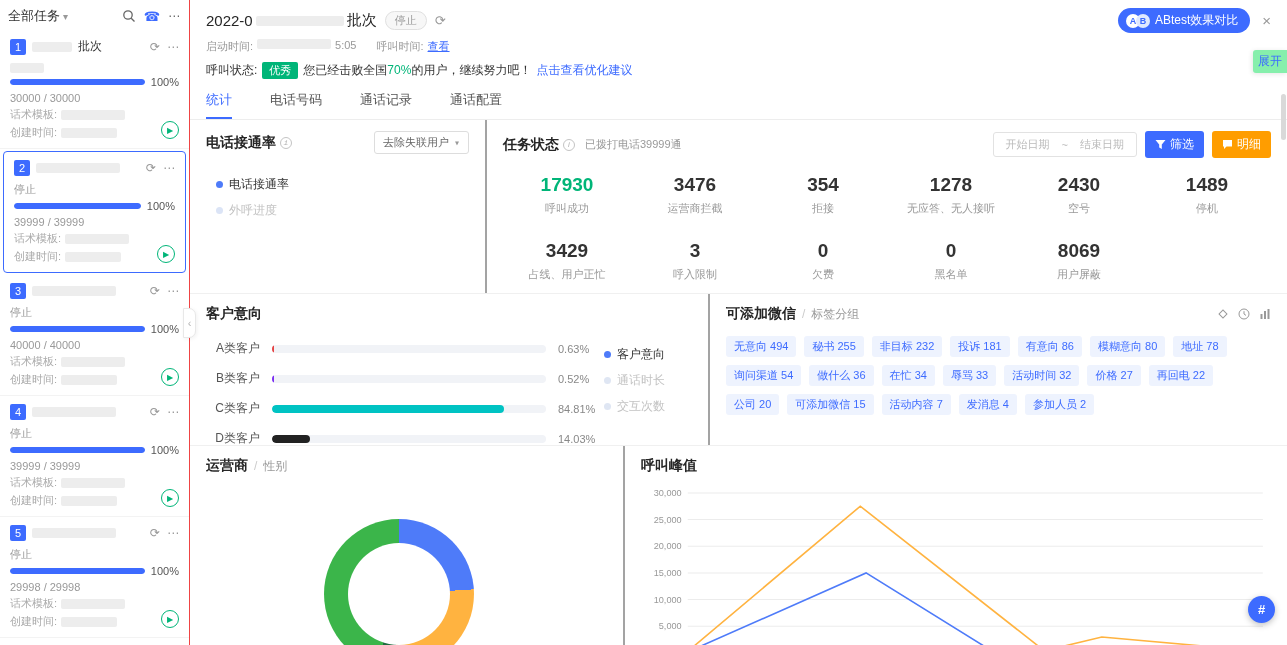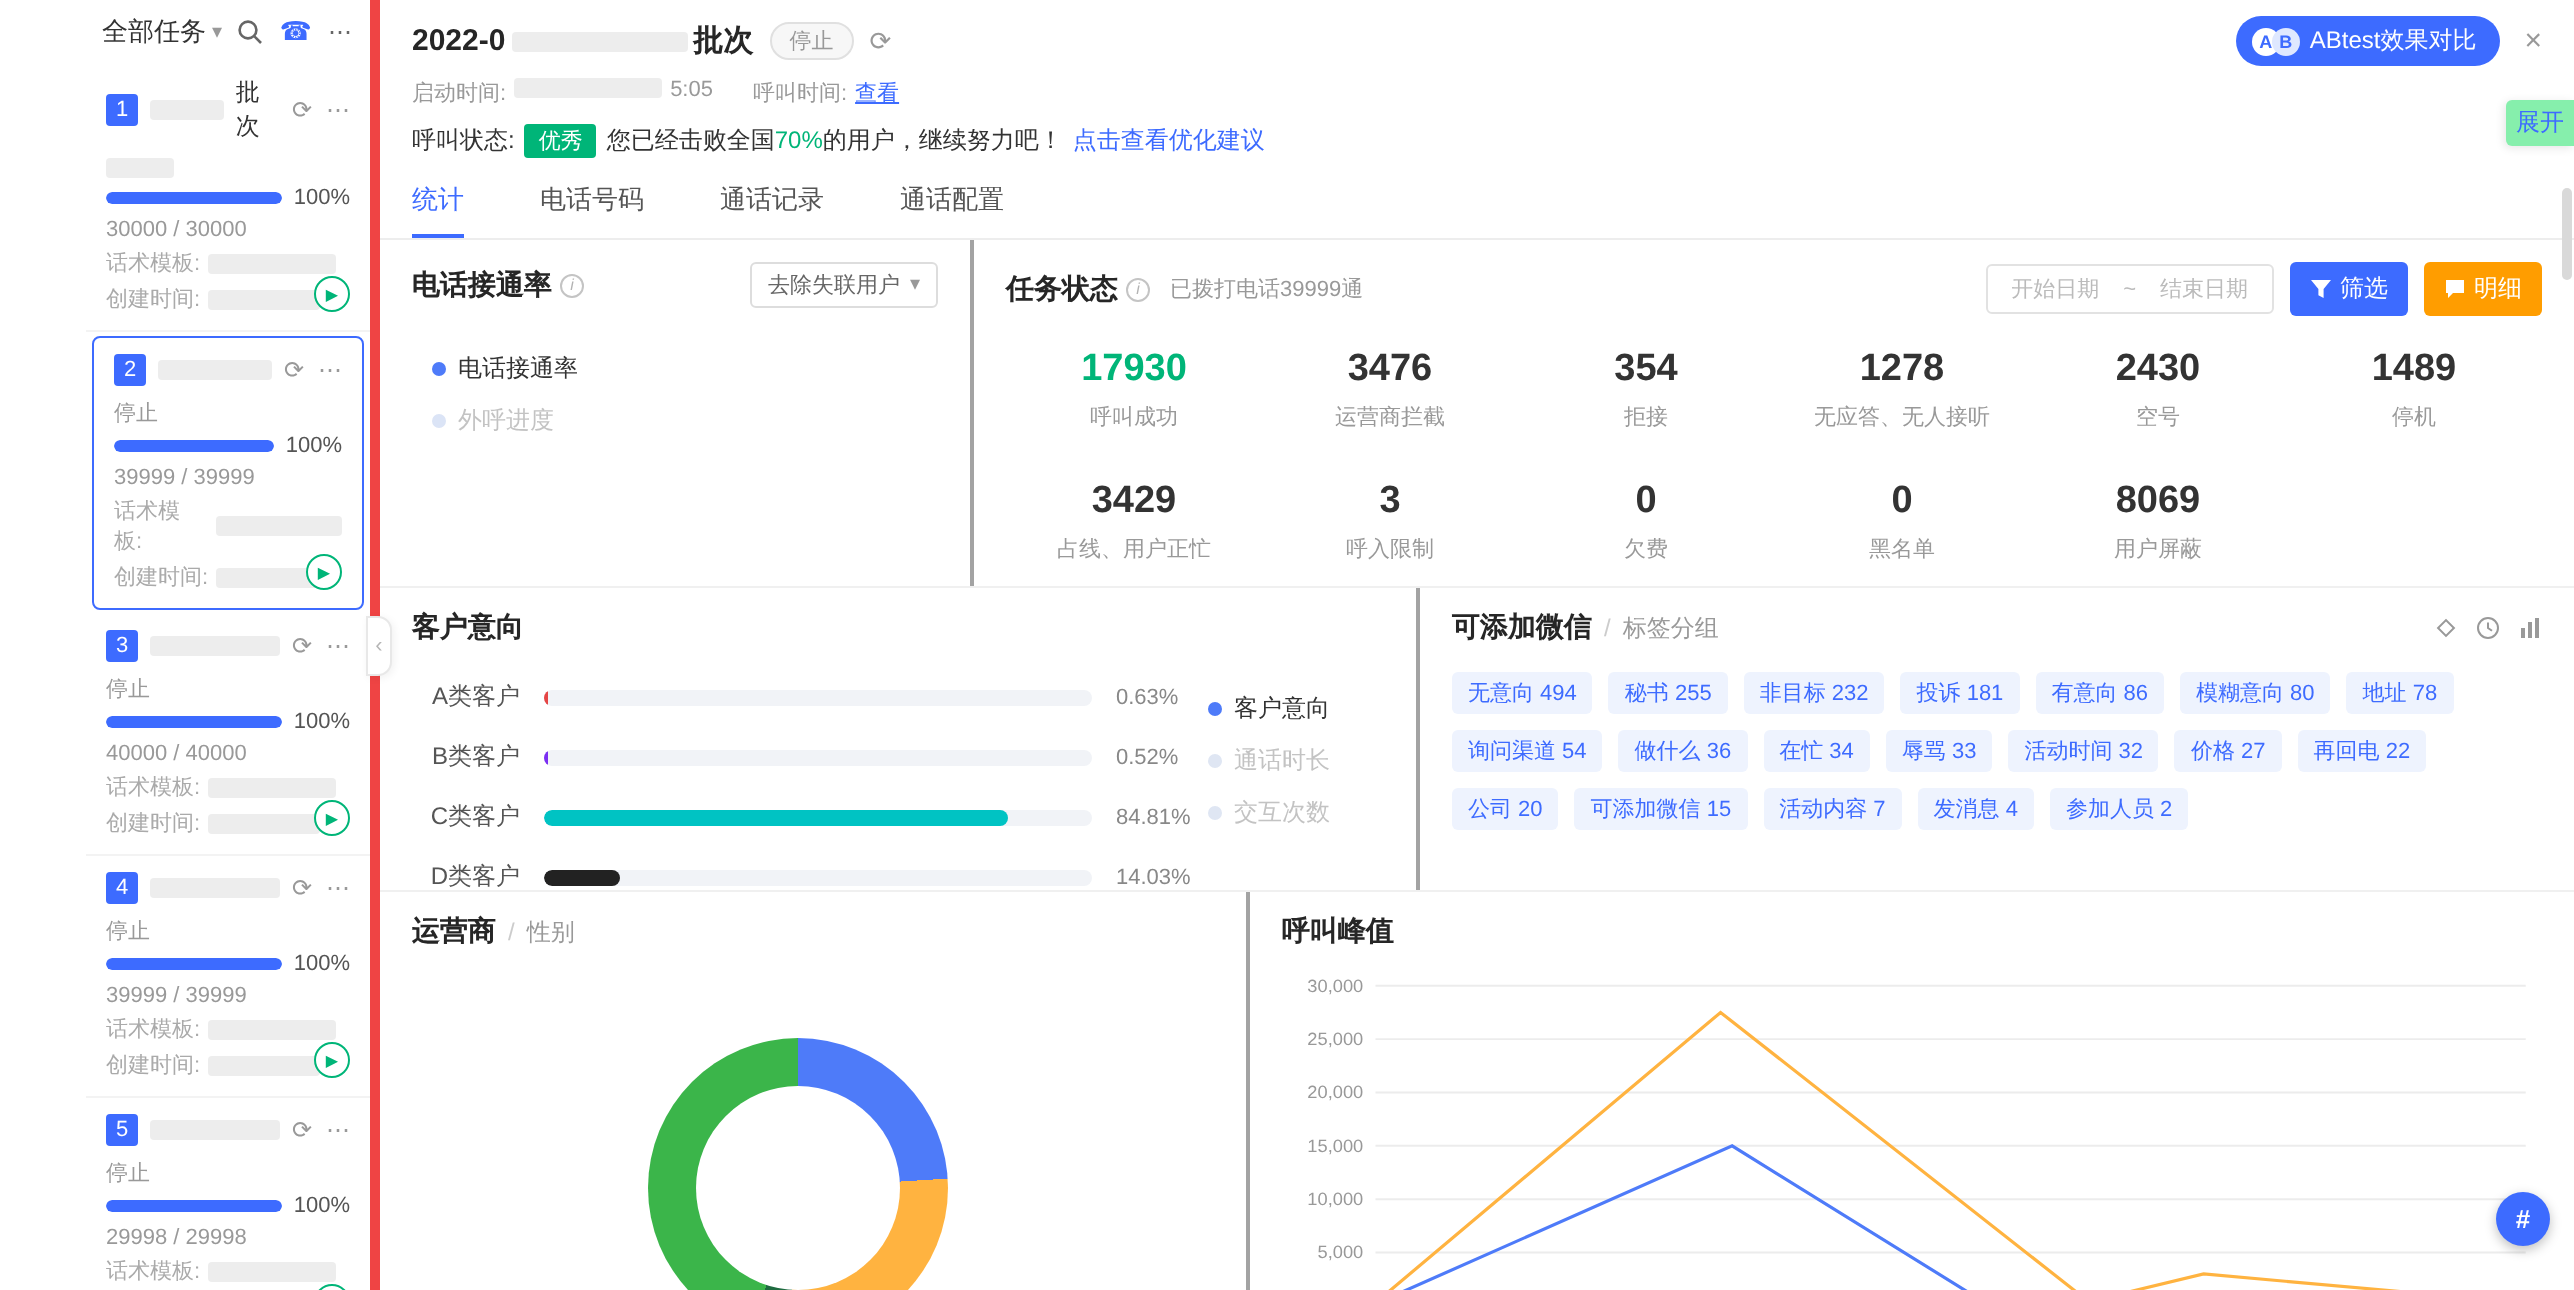--- a/index.html
+++ b/index.html
@@ -4,21 +4,21 @@
 <style>
   * { box-sizing: border-box; }
   html,body { margin:0; padding:0; }
   body {
     width:1287px; height:645px; overflow:hidden; background:#fff;
     font-family:"Liberation Sans","DejaVu Sans",sans-serif; font-size:12px; color:#333;
   }
   .app { display:flex; width:100%; height:100%; position:relative; }
 
   
-  .sidebar { width:190px; min-width:190px; height:100%; border-right:5px solid #ef4444; overflow:hidden; background:#fff;padding-left:43px; }
+  .sidebar { width:190px; min-width:190px; height:100%; border-right:1px solid #ef4444; overflow:hidden; background:#fff; }
   .sb-head { display:flex; align-items:center; padding:7px 8px 5px 8px; gap:4px; }
   .sb-title { font-size:13px; color:#333; cursor:pointer; display:flex; align-items:center; gap:3px; }
   .caret { color:#999; font-size:10px; }
   .sb-icons { margin-left:auto; display:flex; align-items:center; gap:8px; color:#666; }
   .sb-phone { color:#3d6bff; font-size:13px; cursor:pointer; }
   .sb-more { color:#666; cursor:pointer; letter-spacing:1px; }
   .task-card { padding:8px 10px; border-bottom:1px solid #f3f3f3; position:relative; background:#fff; }
   .task-card.selected { border:1px solid #3d6bff; border-radius:4px; margin:2px 3px; }
   .tc-row1 { display:flex; align-items:center; gap:6px; }
   .tc-badge { width:16px; height:16px; background:#3d6bff; color:#fff; font-size:11px; display:inline-flex; align-items:center; justify-content:center; border-radius:2px; flex:none; }
@@ -34,21 +34,21 @@
   .tc-count { color:#999; font-size:11px; margin:4px 0 2px 0; }
   .tc-meta { color:#aaa; font-size:11px; margin-top:3px; display:flex; align-items:center; gap:4px; }
   .tc-play { position:absolute; right:10px; bottom:9px; width:18px; height:18px; border:1px solid #00b578; color:#00b578; border-radius:50%; font-size:8px; display:flex; align-items:center; justify-content:center; cursor:pointer; background:#fff; }
 
   .collapse-handle { position:absolute; left:183px; top:308px; width:13px; height:30px; background:#fff; border:1px solid #e8e8e8; border-radius:0 7px 7px 0; display:flex; align-items:center; justify-content:center; color:#b5b5b5; font-size:11px; cursor:pointer; z-index:6; box-shadow:1px 1px 4px rgba(0,0,0,.06); }
 
   
   .main { flex:1; display:flex; flex-direction:column; overflow:hidden; position:relative; }
   .main-header { padding:8px 16px 0 16px; position:relative; }
   .mh-row1 { display:flex; align-items:center; gap:8px; }
-  .mh-title { font-size:15px; font-weight:bold; color:#262626; display:flex; align-items:center; gap:3px; }
+  .mh-title { font-size:15px; font-weight:normal; color:#262626; display:flex; align-items:center; gap:3px; }
   .pill-stop { font-size:11px; color:#999; border:1px solid #e0e0e0; background:#f7f7f7; border-radius:10px; padding:1px 9px; }
   .mh-refresh { color:#999; cursor:pointer; font-size:13px; }
   .abtest { margin-left:auto; background:#3d6bff; color:#fff; border-radius:14px; padding:4px 12px 4px 8px; font-size:12px; display:flex; align-items:center; gap:5px; cursor:pointer; }
   .ab-circs { display:flex; }
   .ab-circ { width:14px; height:14px; border-radius:50%; background:#fff; color:#3d6bff; font-size:9px; font-weight:bold; display:flex; align-items:center; justify-content:center; }
   .ab-circ.b { margin-left:-4px; background:#dfe8ff; }
   .mh-close { color:#999; font-size:15px; margin-left:4px; cursor:pointer; }
   .mh-row2 { margin-top:6px; color:#999; font-size:11px; display:flex; align-items:flex-start; gap:4px; }
   .sp { width:12px; display:inline-block; }
   a.link { color:#3d6bff; text-decoration:underline; cursor:pointer; }
@@ -63,21 +63,21 @@
   .tab.active { color:#3d6bff; }
   .tab.active::after { content:""; position:absolute; left:0; right:0; bottom:0; height:2px; background:#3d6bff; }
 
   .content { flex:1; display:flex; flex-direction:column; overflow:hidden; }
   .row { display:flex; border-bottom:1px solid #f0f0f0; }
   .row1 { height:182px; }
   .row2 { height:152px; }
   .row3 { flex:1; border-bottom:none; }
   .panel { padding:11px 16px; position:relative; overflow:hidden; }
   .panel + .panel { border-left:2px solid #a3a3a3; }
-  .p-connect { width:295px; min-width:295px; }
+  .p-connect { width:295px; min-width:295px;font-family:Liberation Mono, monospace; }
   .p-intent { width:518px; min-width:518px; }
   .p-operator { width:433px; min-width:433px; }
   .p-status,.p-tags,.p-peak { flex:1; }
 
   .panel-head { display:flex; align-items:center; gap:4px; }
   .panel-title { font-size:14px; font-weight:bold; color:#262626; }
   .info-i { width:12px; height:12px; border:1px solid #c4c4c4; border-radius:50%; color:#b3b3b3; font-size:8px; font-style:italic; display:inline-flex; align-items:center; justify-content:center; flex:none; }
   .subtitle { color:#999; font-size:11px; margin-left:6px; }
   .sub-sep { color:#ccc; margin:0 2px; }
   .sub-alt { color:#999; font-size:12px; cursor:pointer; }

